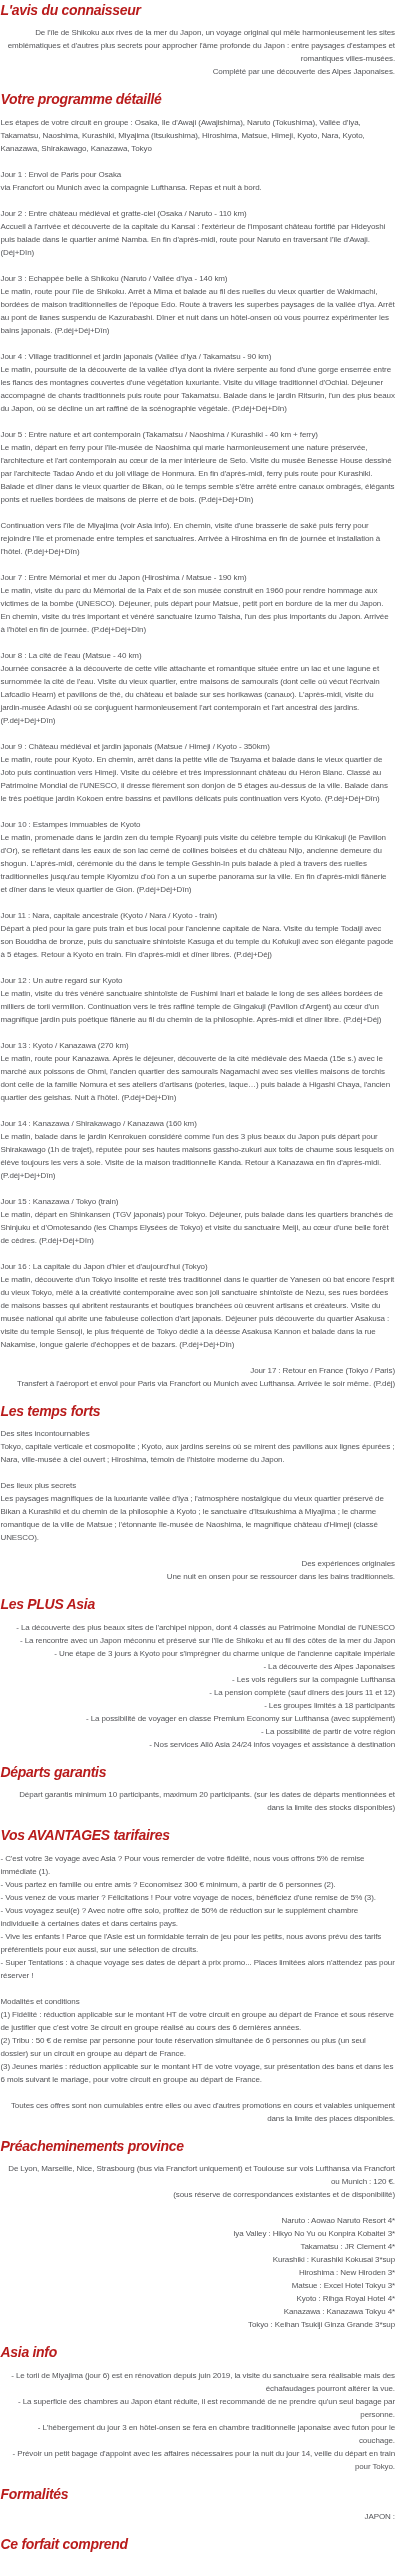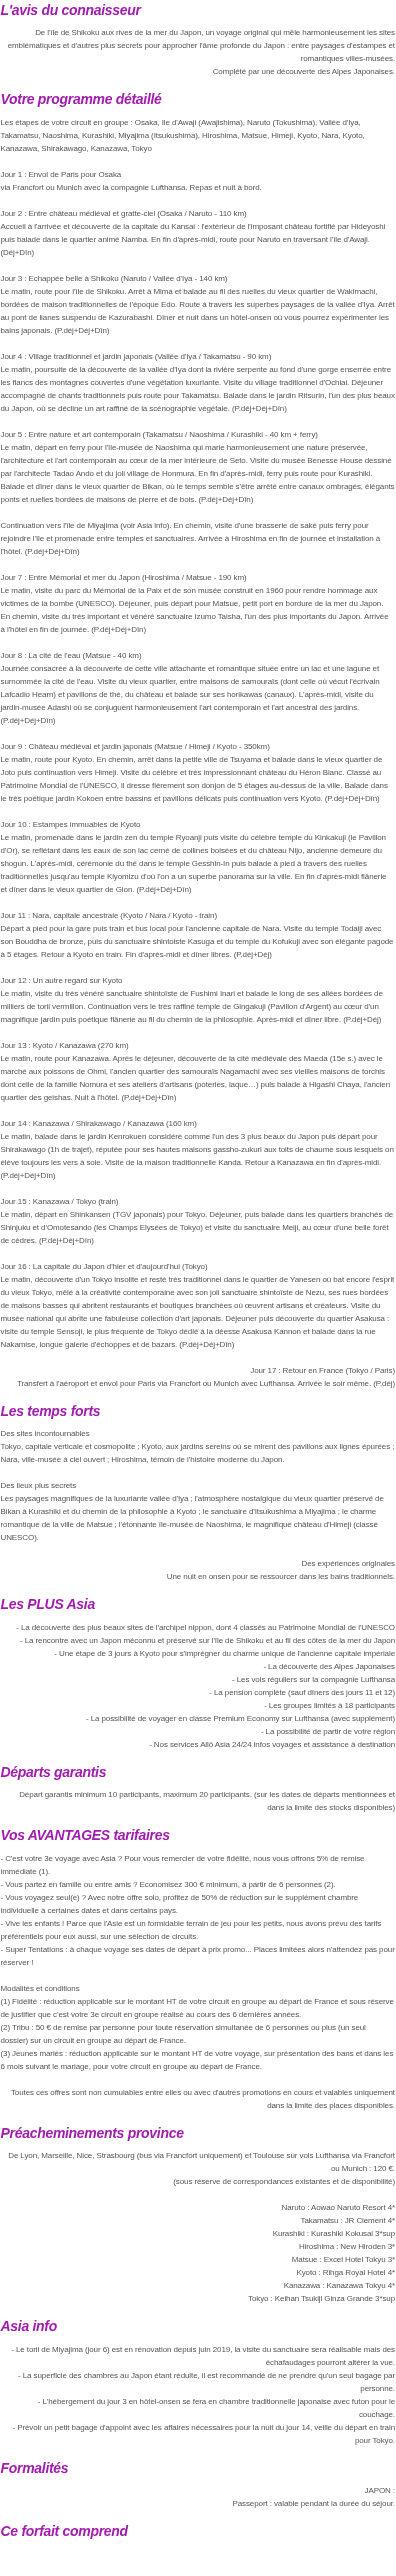--- a/index.html
+++ b/index.html
@@ -4,21 +4,21 @@
 <style>
   html, body { margin: 0; padding: 0; background: #ffffff; }
   body {
     width: 396px;
     font-family: "Liberation Sans", "DejaVu Sans", sans-serif;
     color: #55565a;
     -webkit-font-smoothing: antialiased;
   }
   main[data-name="document"] { padding: 1px 1px 5.2px 0.5px; }
   .heading {
-    color: #a21caf;
+    color: #b91c1c;
     font-style: italic;
     font-weight: 700;
     font-size: 14px;
     line-height: 1.15;
     letter-spacing: -0.3px;
     margin: 11.5px 0 8.4px 0;
   }
   section:first-child .heading { margin-top: 1px; }
   .block { margin: 0 0 13px 0; }
   .block:last-child { margin-bottom: 13px; text-align: right; }
@@ -146,20 +146,21 @@
       <h2 class="heading" data-name="section-heading">Départs garantis</h2>
       <div class="block" data-name="paragraph-block">
         <div class="line" data-name="text-line">Départ garantis minimum 10 participants, maximum 20 participants. (sur les dates de départs mentionnées et dans la limite des stocks disponibles)</div>
       </div>
     </section>
     <section data-name="section-avantages-tarifaires">
       <h2 class="heading" data-name="section-heading">Vos AVANTAGES tarifaires</h2>
       <div class="block" data-name="paragraph-block">
         <div class="line" data-name="text-line">- C'est votre 3e voyage avec Asia ? Pour vous remercier de votre fidélité, nous vous offrons 5% de remise immédiate (1).</div>
         <div class="line" data-name="text-line">- Vous partez en famille ou entre amis ? Economisez 300 € minimum, à partir de 6 personnes (2).</div>
+        <div class="line" data-name="text-line">- Vous venez de vous marier ? Félicitations ! Pour votre voyage de noces, bénéficiez d'une remise de 5% (3).</div>
         <div class="line" data-name="text-line">- Vous voyagez seul(e) ? Avec notre offre solo, profitez de 50% de réduction sur le supplément chambre individuelle à certaines dates et dans certains pays.</div>
         <div class="line" data-name="text-line">- Vive les enfants ! Parce que l'Asie est un formidable terrain de jeu pour les petits, nous avons prévu des tarifs préférentiels pour eux aussi, sur une sélection de circuits.</div>
         <div class="line" data-name="text-line">- Super Tentations : à chaque voyage ses dates de départ à prix promo... Places limitées alors n'attendez pas pour réserver !</div>
       </div>
       <div class="block" data-name="paragraph-block">
         <div class="line" data-name="text-line">Modalités et conditions</div>
         <div class="line" data-name="text-line">(1) Fidélité : réduction applicable sur le montant HT de votre circuit en groupe au départ de France et sous réserve de justifier que c'est votre 3e circuit en groupe réalisé au cours des 6 dernières années.</div>
         <div class="line" data-name="text-line">(2) Tribu : 50 € de remise par personne pour toute réservation simultanée de 6 personnes ou plus (un seul dossier) sur un circuit en groupe au départ de France.</div>
         <div class="line" data-name="text-line">(3) Jeunes mariés : réduction applicable sur le montant HT de votre voyage, sur présentation des bans et dans les 6 mois suivant le mariage, pour votre circuit en groupe au départ de France.</div>
       </div>
@@ -170,20 +171,21 @@
     <section data-name="section-preacheminements-province">
       <h2 class="heading" data-name="section-heading">Préacheminements province</h2>
       <div class="block" data-name="paragraph-block">
         <div class="line" data-name="text-line">De Lyon, Marseille, Nice, Strasbourg (bus via Francfort uniquement) et Toulouse sur vols Lufthansa via Francfort ou Munich : 120 €.</div>
         <div class="line" data-name="text-line">(sous réserve de correspondances existantes et de disponibilité)</div>
       </div>
     </section>
     <section data-name="section-vos-hotels">
       <div class="block" data-name="paragraph-block">
         <div class="line" data-name="text-line">Naruto : Aowao Naruto Resort 4*</div>
+        <div class="line" data-name="text-line">Iya Valley : Hikyo No Yu ou Konpira Kobaitei 3*</div>
         <div class="line" data-name="text-line">Takamatsu : JR Clement 4*</div>
         <div class="line" data-name="text-line">Kurashiki : Kurashiki Kokusai 3*sup</div>
         <div class="line" data-name="text-line">Hiroshima : New Hiroden 3*</div>
         <div class="line" data-name="text-line">Matsue : Excel Hotel Tokyu 3*</div>
         <div class="line" data-name="text-line">Kyoto : Rihga Royal Hotel 4*</div>
         <div class="line" data-name="text-line">Kanazawa : Kanazawa Tokyu 4*</div>
         <div class="line" data-name="text-line">Tokyo : Keihan Tsukiji Ginza Grande 3*sup</div>
       </div>
     </section>
     <section data-name="section-asia-info">
@@ -192,20 +194,19 @@
         <div class="line" data-name="text-line">- Le torii de Miyajima (jour 6) est en rénovation depuis juin 2019, la visite du sanctuaire sera réalisable mais des échafaudages pourront altérer la vue.</div>
         <div class="line" data-name="text-line">- La superficie des chambres au Japon étant réduite, il est recommandé de ne prendre qu'un seul bagage par personne.</div>
         <div class="line" data-name="text-line">- L'hébergement du jour 3 en hôtel-onsen se fera en chambre traditionnelle japonaise avec futon pour le couchage.</div>
         <div class="line" data-name="text-line">- Prévoir un petit bagage d'appoint avec les affaires nécessaires pour la nuit du jour 14, veille du départ en train pour Tokyo.</div>
       </div>
     </section>
     <section data-name="section-formalites">
       <h2 class="heading" data-name="section-heading">Formalités</h2>
       <div class="block" data-name="paragraph-block">
         <div class="line" data-name="text-line">JAPON :</div>
-        <div class="line" data-name="text-line">Passeport : valable pendant la durée du séjour.</div>
       </div>
     </section>
     <section data-name="section-forfait-comprend">
       <h2 class="heading" data-name="section-heading">Ce forfait comprend</h2>
     </section>
   </main>
 
 
 </body></html>

